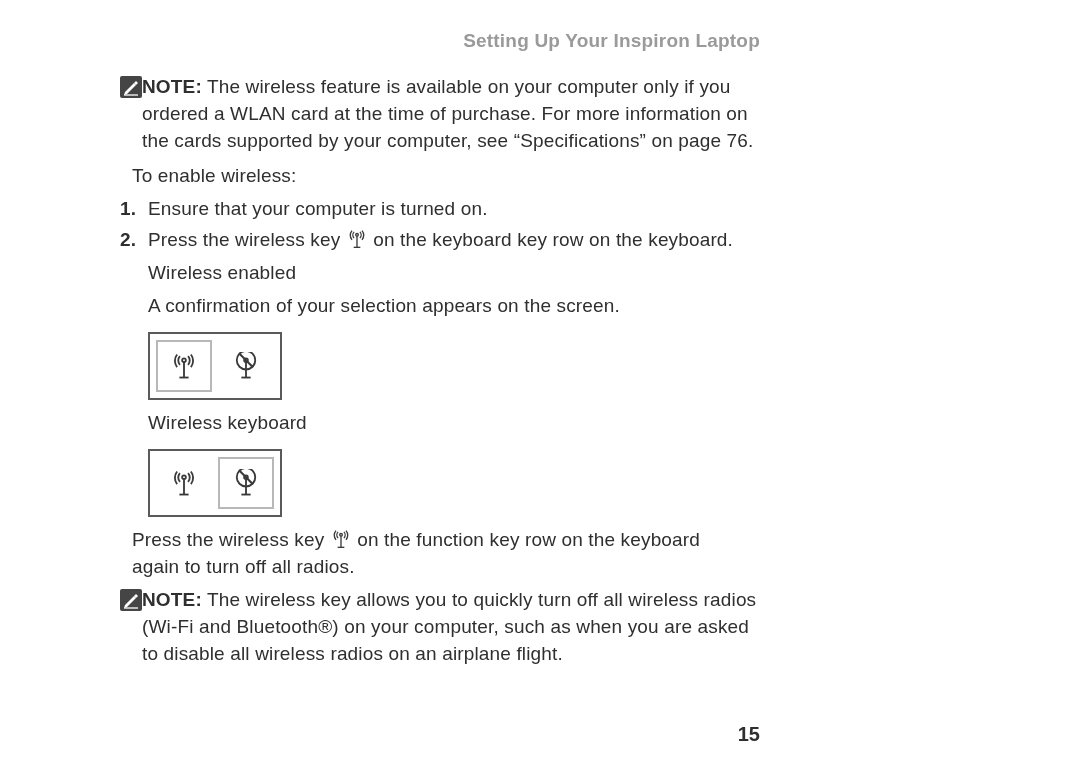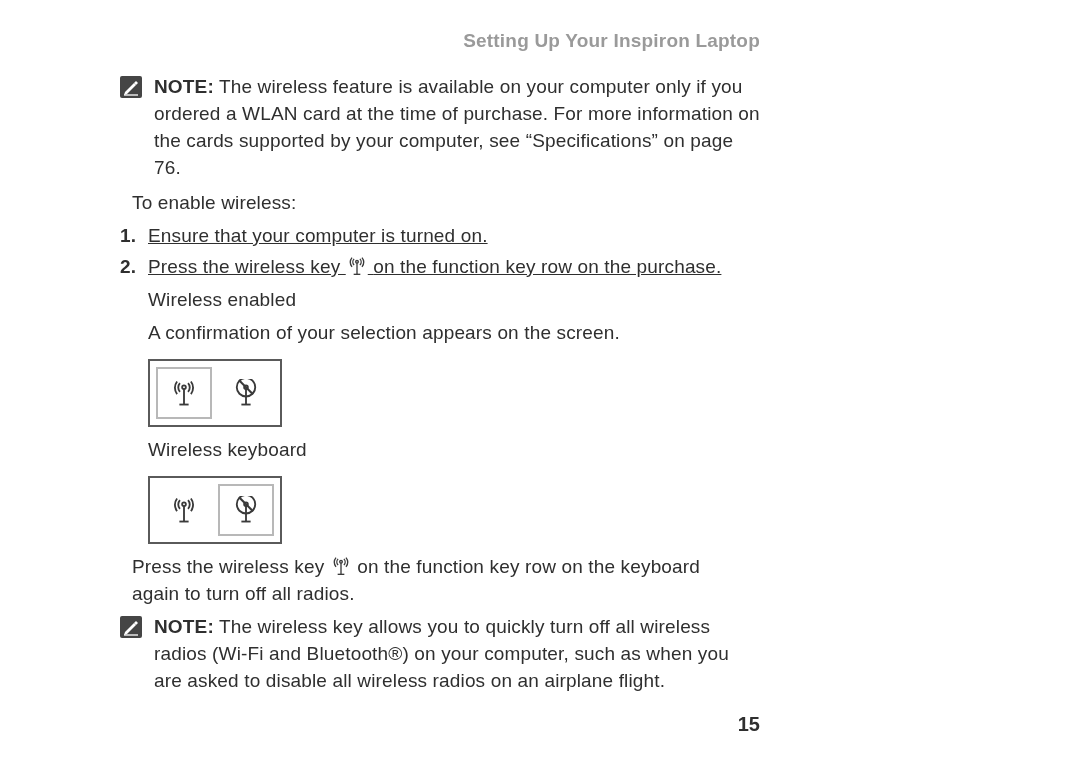--- a/index.html
+++ b/index.html
@@ -27,21 +27,21 @@
     letter-spacing: 0.2px;
   }
   .body {
     font-size: 19px;
     line-height: 1.42;
     letter-spacing: 0.15px;
   }
   .note-block {
     display: flex;
     align-items: flex-start;
-    gap: 12px;
+    gap: 0;
     margin-bottom: 8px;
   }
   .note-icon {
     flex: 0 0 22px;
     width: 22px;
     height: 22px;
     background: #454545;
     border-radius: 2px;
     position: relative;
     margin-top: 2px;
@@ -49,21 +49,21 @@
   .note-icon svg { position: absolute; top: 2px; left: 2px; }
   .note-text { flex: 1; }
   .note-label { font-weight: 700; }
   .plain { margin: 6px 12px; }
   .ol-row {
     display: flex;
     gap: 6px;
     margin: 4px 0;
   }
   .ol-num { font-weight: 700; width: 22px; }
-  .ol-body { flex: 1; text-decoration: underline; }
+  .ol-body { flex: 1; }
   .indent { margin-left: 28px; }
   .icon-inline {
     display: inline-block;
     vertical-align: -3px;
     width: 22px;
     height: 20px;
   }
   .status-panel {
     display: inline-flex;
     border: 2px solid #5a5a5a;
@@ -78,21 +78,21 @@
     align-items: center;
     justify-content: center;
     box-sizing: border-box;
   }
   .status-cell.active {
     border: 2px solid #b8b8b8;
   }
   .page-num {
     position: absolute;
     right: 100px;
-    bottom: 30px;
+    bottom: 20px;
     font-weight: 700;
     font-size: 20px;
   }
   
   .antenna {
     stroke: #3a3a3a;
     fill: none;
     stroke-width: 1.6;
   }
   .slash { stroke: #3a3a3a; stroke-width: 1.8; }
@@ -155,21 +155,21 @@
 
     <div class="ol-row">
       <div class="ol-num">2.</div>
       <div class="ol-body">
         <span>Press the wireless key </span>
         <span class="icon-inline">
           <svg width="22" height="20" viewBox="2 0 22 24">
               <use href="#ant-on"></use>
             </svg>
         </span>
-        <span> on the function key row on the purchase.</span>
+        <span> on the keyboard key row on the keyboard.</span>
       </div>
     </div>
 
     <div class="plain indent">Wireless enabled</div>
 
     <div class="plain indent">A confirmation of your selection appears on the screen.</div>
 
     <div class="status-panel">
       <div class="status-cell active">
         <svg width="30" height="28" viewBox="0 0 26 24">

